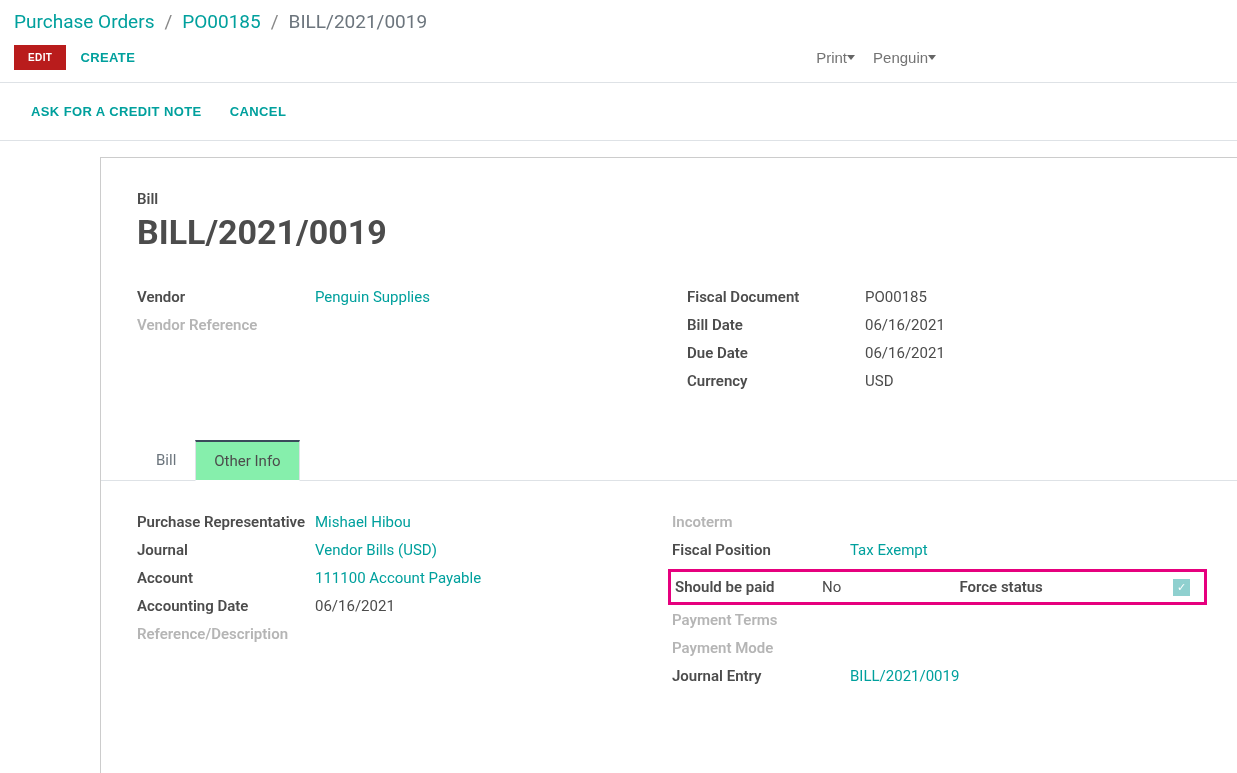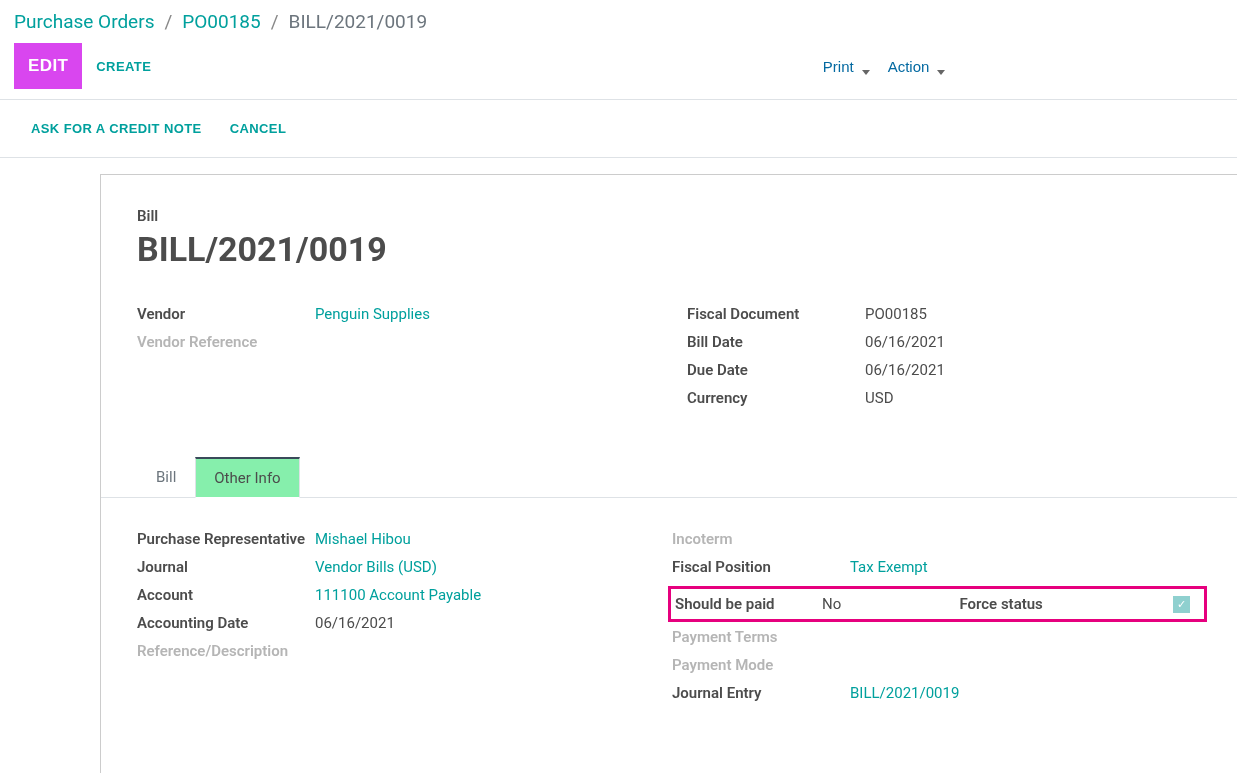--- a/index.html
+++ b/index.html
@@ -18,27 +18,27 @@
   }
   .breadcrumb .link { color: #00A09D; cursor: pointer; }
   .breadcrumb .sep { color: #888; margin: 0 6px; }
   .breadcrumb .current { color: #6c757d; }
   .toolbar {
     padding: 4px 14px 10px 14px;
     display: flex;
     align-items: center;
   }
   .btn-primary {
-    background: #d946ef;
+    background: #b91c1c;
     color: #fff;
     font-weight: 700;
-    font-size: 17px;
+    font-size: 10px;
     letter-spacing: 0.4px;
     border: none;
-    padding: 13px 14px;
+    padding: 7px 14px;
     cursor: pointer;
   }
   .btn-secondary {
     background: none;
     border: none;
     color: #00A09D;
     font-weight: 700;
     font-size: 13px;
     letter-spacing: 0.4px;
     padding: 7px 14px;
@@ -48,25 +48,25 @@
     margin-left: auto;
     margin-right: auto;
     display: flex;
     gap: 18px;
     padding-left: 380px;
   }
   .dropdown-btn {
     background: none;
     border: none;
     font-size: 15px;
-    color: #0369a1;
+    color: #737373;
     cursor: pointer;
     display: flex;
-    align-items: flex-end;
-    gap: 8px;
+    align-items: center;
+    gap: 0;
   }
   .caret {
     width: 0; height: 0;
     border-left: 4px solid transparent;
     border-right: 4px solid transparent;
     border-top: 5px solid #666;
   }
   .actionbar {
     border-top: 1px solid #dee2e6;
     border-bottom: 1px solid #dee2e6;
@@ -182,21 +182,21 @@
 
 <div class="toolbar">
   <button class="btn-primary">EDIT</button>
   <button class="btn-secondary">CREATE</button>
   <div class="center-actions">
     <button class="dropdown-btn">
       <span>Print</span>
       <span class="caret"></span>
     </button>
     <button class="dropdown-btn">
-      <span>Action</span>
+      <span>Penguin</span>
       <span class="caret"></span>
     </button>
   </div>
 </div>
 
 <div class="actionbar">
   <button class="btn-secondary" style="padding-left:0">ASK FOR A CREDIT NOTE</button>
   <button class="btn-secondary" style="padding-left:0">CANCEL</button>
 </div>
 

